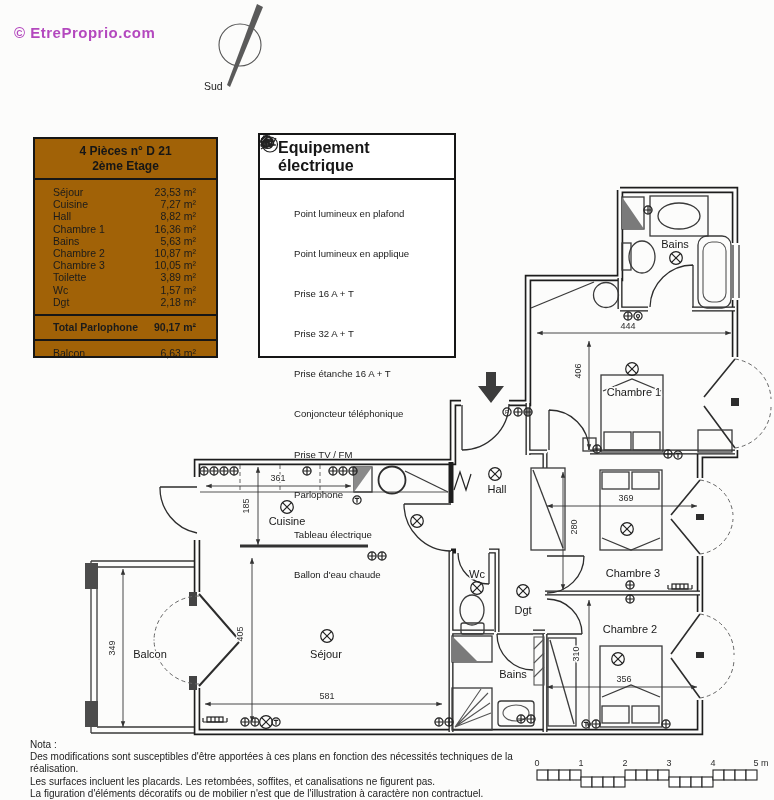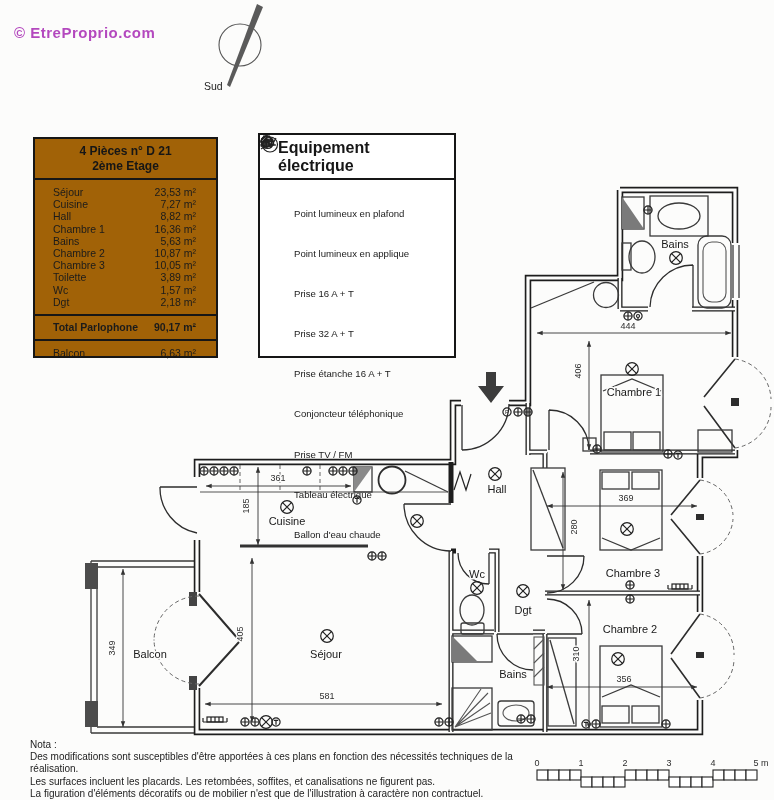--- a/index.html
+++ b/index.html
@@ -433,20 +433,29 @@
             <svg width="13" height="13">
               <circle cx="6.5" cy="6.5" r="5.3" class="ln"></circle>
               <circle cx="6.5" cy="6" r="2" class="ln"></circle>
               <path class="ln" d="M6.5,8 V11"></path>
             </svg>
           </span>
           <span>Prise TV / FM</span>
         </div>
       <div class="lgrow">
           <span class="ic">
+            <svg width="13" height="13">
+              <circle cx="6.5" cy="6.5" r="5.3" class="ln"></circle>
+              <text x="6.5" y="9" text-anchor="middle" font-size="7" fill="#222" font-family="Liberation Sans, sans-serif">P</text>
+            </svg>
+          </span>
+          <span>Parlophone</span>
+        </div>
+      <div class="lgrow">
+          <span class="ic">
             <svg width="18" height="14">
               <path class="ln" d="M1,12 L6,3 L11,12 L16,3"></path>
             </svg>
           </span>
           <span>Tableau électrique</span>
         </div>
       <div class="lgrow">
           <span class="ic">
             <svg width="19" height="19">
               <circle cx="10" cy="9.5" r="7.5" class="ln"></circle>

